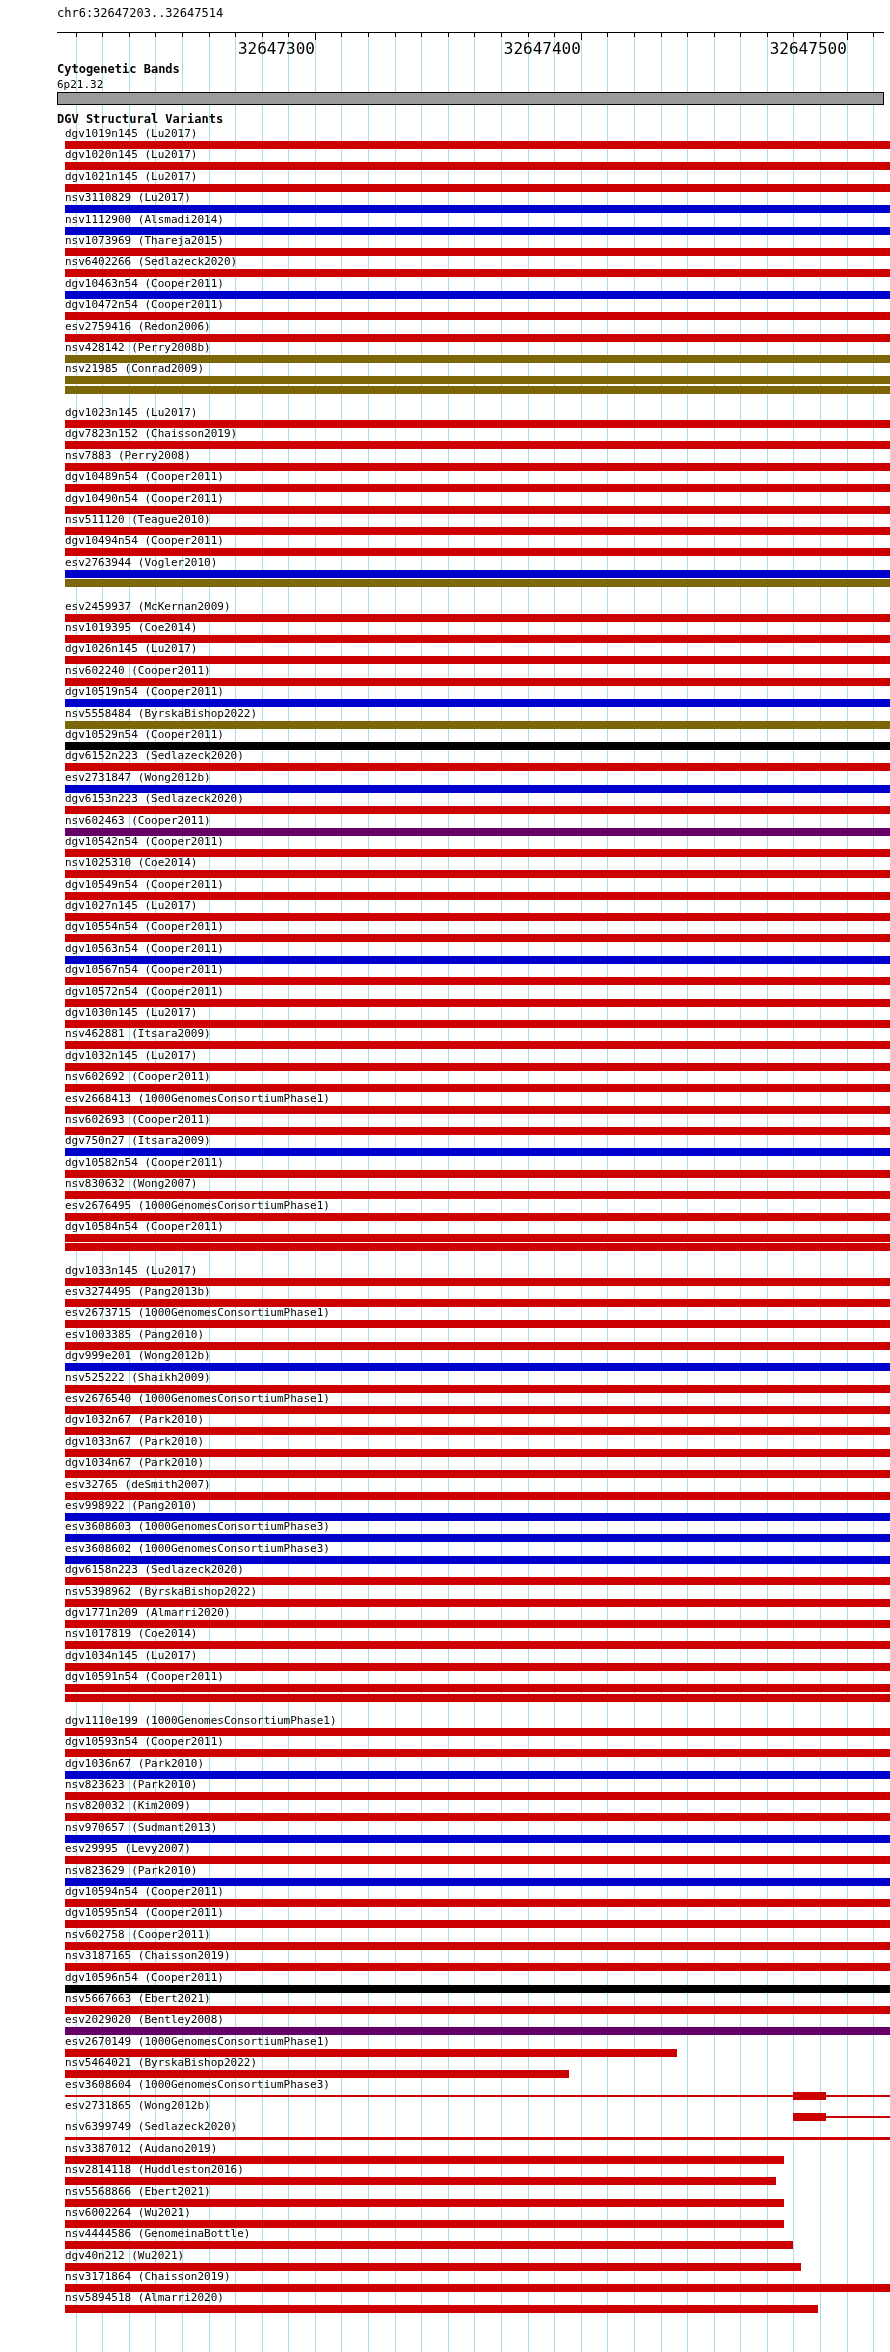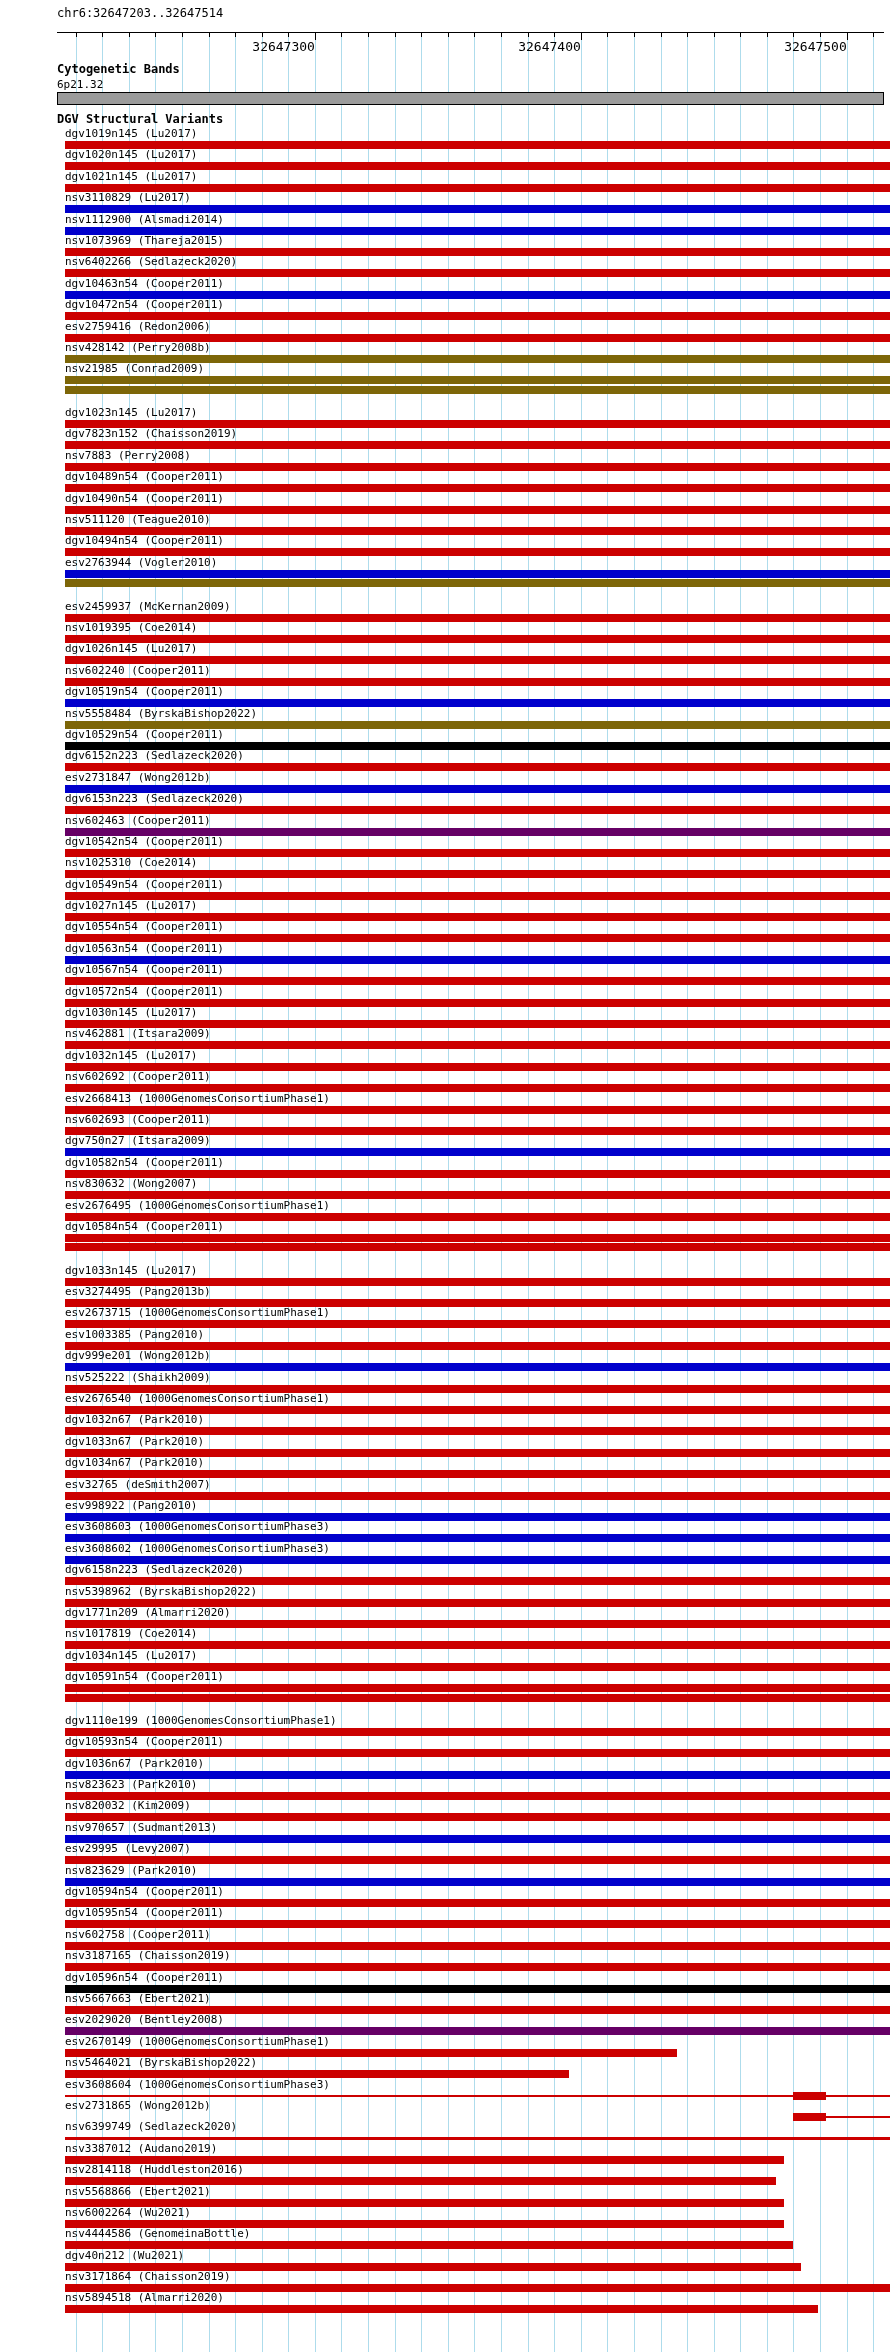--- a/index.html
+++ b/index.html
@@ -4,21 +4,21 @@
 <style>
   html,body{margin:0;padding:0;background:#fff;}
   .browser{position:relative;width:890px;height:2352px;background:#fff;overflow:hidden;
            font-family:"DejaVu Sans Mono",monospace;color:#000;}
   .gridline{position:absolute;top:36px;bottom:0;width:1px;background:#aedcec;z-index:0;}
   .pos-title{position:absolute;left:57px;top:6px;font-size:12px;white-space:nowrap;z-index:2;}
   .ruler-line{position:absolute;left:57px;top:32px;width:827px;height:1px;background:#000;z-index:2;}
   .tick{position:absolute;top:33px;width:1px;background:#000;z-index:2;}
   .tick.minor{height:4px;}
   .tick.major{height:7px;}
-  .tick-label{position:absolute;top:39px;font-size:13px;white-space:nowrap;transform:translateX(-100%);z-index:2;}
+  .tick-label{position:absolute;top:39px;font-size:16px;white-space:nowrap;transform:translateX(-100%);z-index:2;}
   .cyto-title{position:absolute;left:57px;top:62px;font-size:12px;font-weight:bold;white-space:nowrap;z-index:2;}
   .band-label{position:absolute;left:57px;top:78px;font-size:11px;white-space:nowrap;z-index:2;}
   .band-bar{position:absolute;left:57px;top:92px;width:827px;height:13px;background:#9b9b9b;
             border:1px solid #000;box-sizing:border-box;z-index:1;}
   .dgv-title{position:absolute;left:57px;top:112px;font-size:12px;font-weight:bold;white-space:nowrap;z-index:2;}
   #rows{position:absolute;left:8px;top:128px;width:890px;z-index:1;}
   .row{height:21.4px;position:relative;}
   .vlabel{margin-left:57px;font-size:11px;line-height:12px;height:12px;white-space:nowrap;position:relative;z-index:1;}
   .bar-area{position:relative;margin-left:57px;width:827px;height:8px;margin-top:1px;z-index:1;}
   .bar{position:absolute;top:0;height:8px;}

